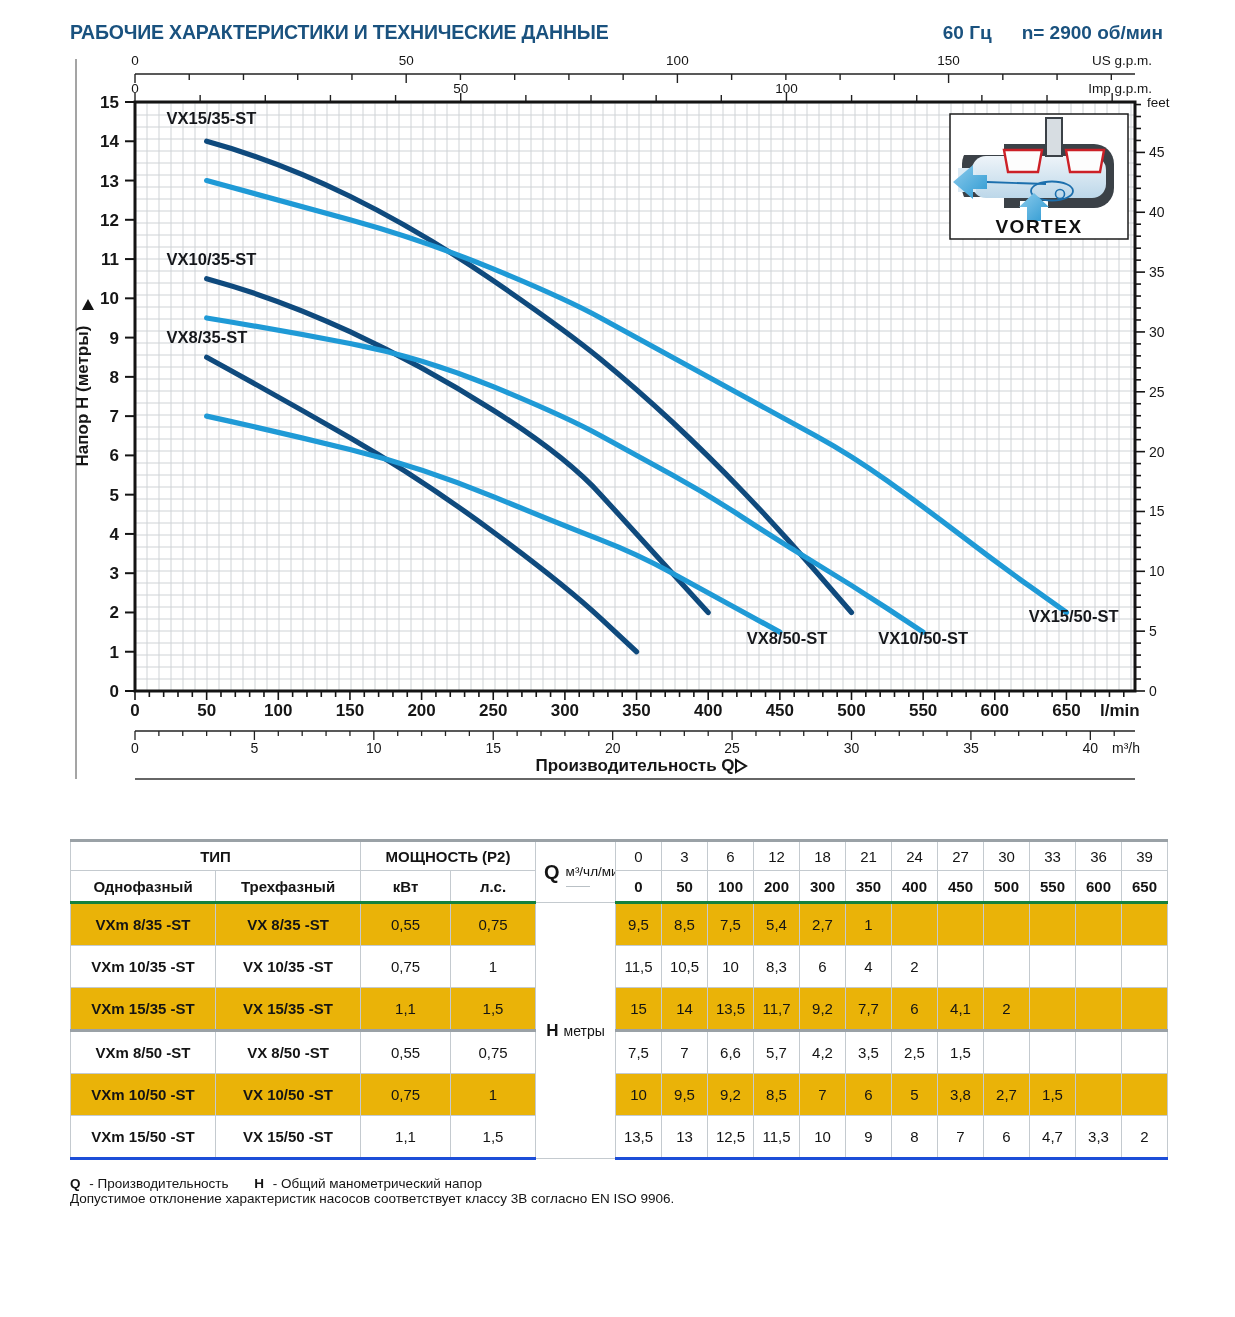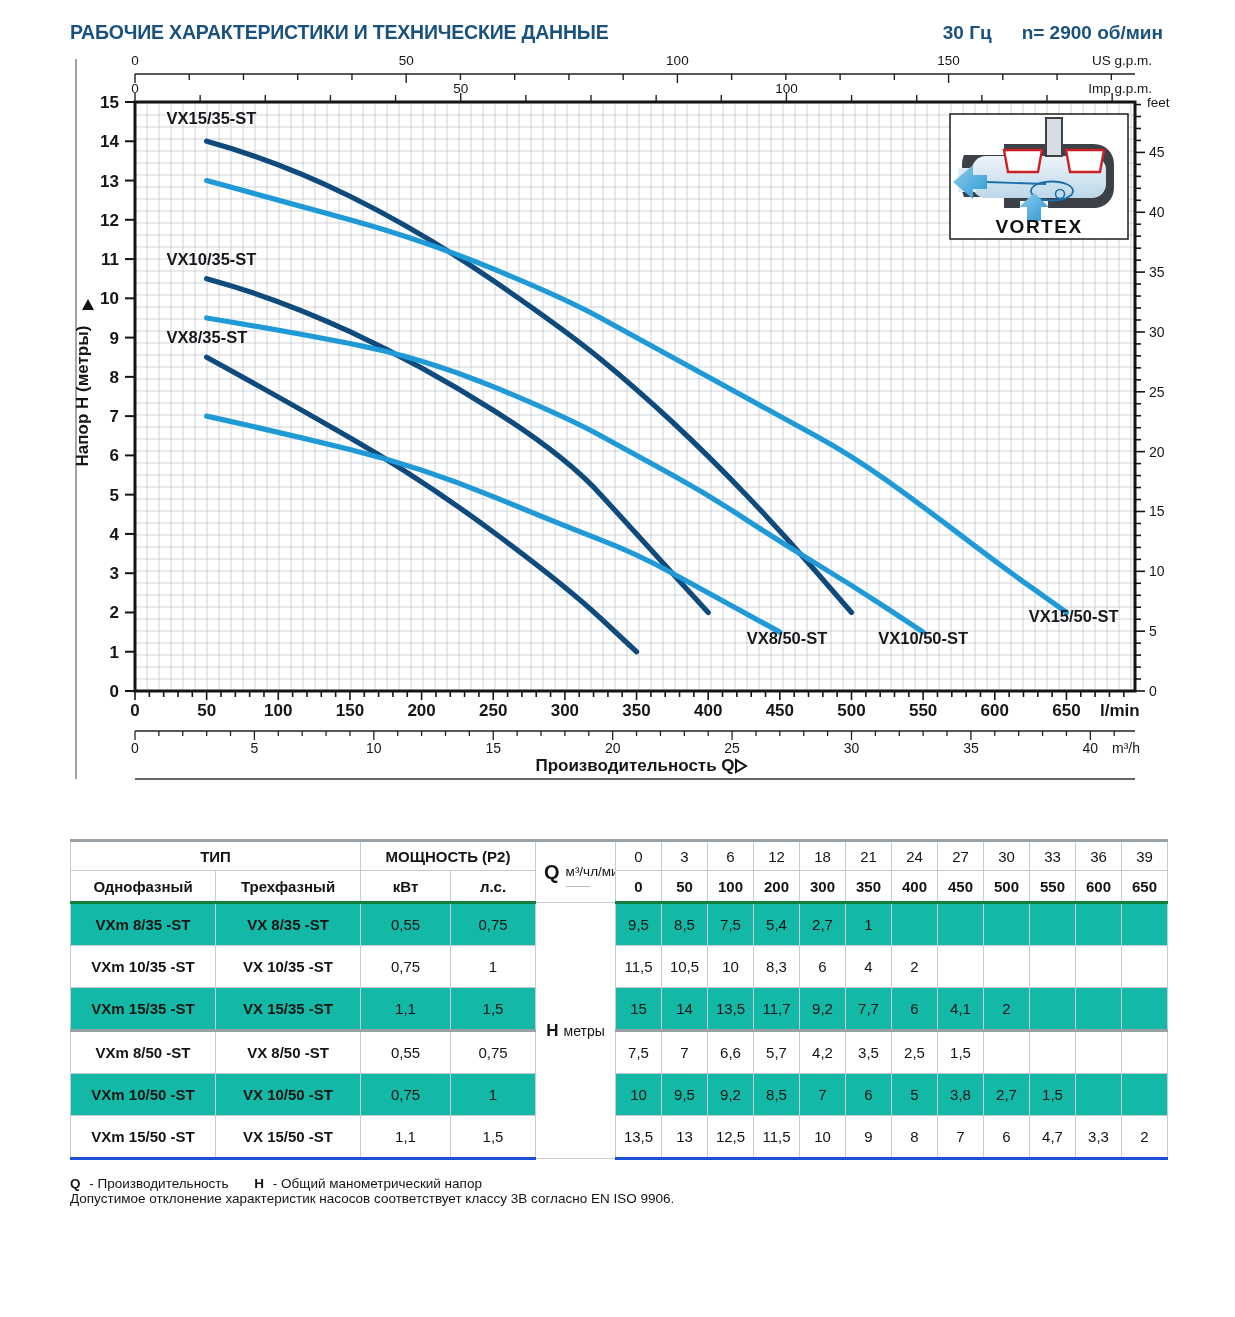--- a/index.html
+++ b/index.html
@@ -28,41 +28,41 @@
   th.sub{font-size:16.5px;font-weight:bold;}
   th.m3h{font-weight:normal;font-size:15px;}
   th.lmin{font-weight:bold;font-size:15px;}
   th.qcell{vertical-align:middle;}
   .q-wrap{display:flex;align-items:center;justify-content:flex-start;height:100%;}
   .q-big{font-size:20px;font-weight:bold;padding:0 6px 0 8px;}
   .q-units{flex:1;display:flex;flex-direction:row;font-weight:normal;font-size:13.5px;text-align:left;}
   .q-units span{height:28px;line-height:28px;}
   .q-units span:first-child{border-bottom:1px solid #b9c0c5;}
   table.spec tbody td{height:41px;}
-  table.spec tbody tr.stripe td{background:#14b8a6;}
+  table.spec tbody tr.stripe td{background:#eab308;}
   table.spec tbody tr.grp-end td{border-bottom:3px solid #9aa1a6;}
   table.spec tbody tr:last-child td{border-bottom:3px solid #1d4ed8;}
   td.name{text-align:left;padding-left:14px;font-weight:bold;font-size:15.5px;}
   td.hcell{background:#fff !important;vertical-align:middle;}
   .h-big{font-size:17px;font-weight:bold;padding-right:5px;}
   .h-unit{font-size:14px;}
   .page-footer{display:flex;justify-content:space-between;width:1097px;margin:16px 0 0 70px;font-size:13.5px;flex-direction:column;}
   .page-footer .b{font-weight:bold;}
   .foot-left span{margin-right:5px;}
   .foot-left .gap{margin-right:22px;}
 </style>
 </head>
 <body>
 
 <div class="page">
 
   <header class="page-header">
     <h1 class="page-title">РАБОЧИЕ ХАРАКТЕРИСТИКИ И ТЕХНИЧЕСКИЕ ДАННЫЕ</h1>
     <div class="header-right">
-      <span>30 Гц</span>
+      <span>60 Гц</span>
       <span>n= 2900 об/мин</span>
     </div>
   </header>
 
   <div class="figure">
     <svg id="chart" width="1235" height="745" viewBox="0 0 1235 745">
       <defs>
         <linearGradient id="chamberGrad" x1="0" y1="0" x2="0" y2="1">
           <stop offset="0" stop-color="#eef4f9"></stop>
             <stop offset="1" stop-color="#bcd7e9"></stop>

